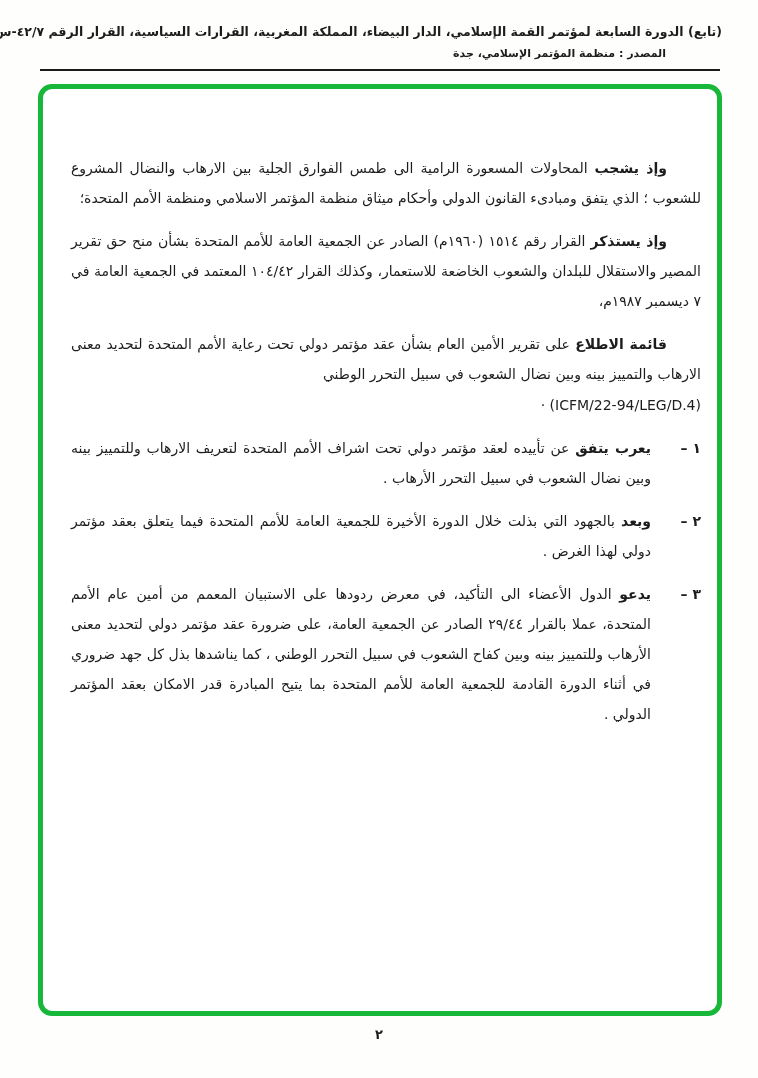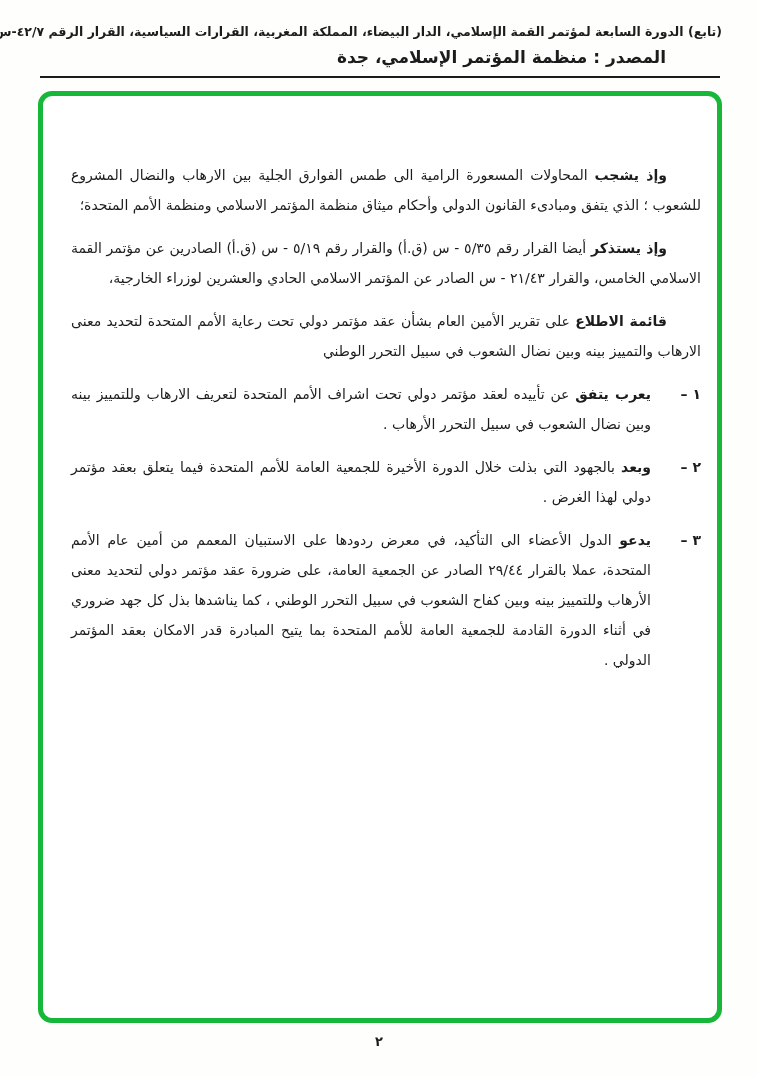--- a/index.html
+++ b/index.html
@@ -11,21 +11,21 @@
     color: #1c1c1c;
     position: relative;
     overflow: hidden;
   }
   .header { direction: rtl; text-align: center; padding-top: 24px; }
   .header-title {
     font-size: 12.5px; font-weight: 700; white-space: nowrap;
     padding: 0 36px; letter-spacing: -0.2px;
   }
   .header-source {
-    font-size: 17px; font-weight: 700; margin-top: 8px;
+    font-size: 11px; font-weight: 700; margin-top: 8px;
     text-align: right; padding-right: 92px;
   }
   .header-rule {
     border: none; border-top: 2px solid #1b1b1b;
     margin: 9px 38px 0 40px;
   }
   .frame {
     margin: 13px 36px 0 38px;
     height: 932px;
     border: 5px solid #17b73a;
@@ -57,24 +57,25 @@
   <div class="header-source">المصدر : منظمة المؤتمر الإسلامي، جدة</div>
   <hr class="header-rule">
 </div>
 
 <div class="frame">
   <div class="doc">
 
     <p class="para"><span class="lead">وإذ يشجب</span><span> المحاولات المسعورة الرامية الى طمس الفوارق الجلية بين الارهاب والنضال المشروع للشعوب ؛ الذي يتفق ومبادىء القانون الدولي وأحكام ميثاق منظمة المؤتمر الاسلامي ومنظمة الأمم المتحدة؛</span></p>
 
 
+    <p class="para"><span class="lead">وإذ يستذكر</span><span> القرار رقم ١٥١٤ (١٩٦٠م) الصادر عن الجمعية العامة للأمم المتحدة بشأن منح حق تقرير المصير والاستقلال للبلدان والشعوب الخاضعة للاستعمار، وكذلك القرار ١٠٤/٤٢ المعتمد في الجمعية العامة في ٧ ديسمبر ١٩٨٧م،</span></p>
 
-    <p class="para"><span class="lead">وإذ يستذكر</span><span> أيضا القرار رقم ٥/٣٥ - س (ق.أ) والقرار رقم ٥/١٩ - س (ق.أ) الصادرين عن مؤتمر القمة الاسلامي الخامس، والقرار ٢١/٤٣ - س الصادر عن المؤتمر الاسلامي الحادي والعشرين لوزراء الخارجية،</span></p>
 
     <p class="para"><span class="lead">قائمة الاطلاع</span><span> على تقرير الأمين العام بشأن عقد مؤتمر دولي تحت رعاية الأمم المتحدة لتحديد معنى الارهاب والتمييز بينه وبين نضال الشعوب في سبيل التحرر الوطني</span>
+      <span class="ref-line"><span dir="ltr">(ICFM/22-94/LEG/D.4)</span> <span>·</span></span>
     </p>
 
     <div class="item">
       <span class="item-marker">١ –</span>
       <span class="item-text"><span class="lead">يعرب يتفق</span><span> عن تأييده لعقد مؤتمر دولي تحت اشراف الأمم المتحدة لتعريف الارهاب وللتمييز بينه وبين نضال الشعوب في سبيل التحرر الأرهاب .</span></span>
     </div>
 
     <div class="item">
       <span class="item-marker">٢ –</span>
       <span class="item-text"><span class="lead">وبعد</span><span> بالجهود التي بذلت خلال الدورة الأخيرة للجمعية العامة للأمم المتحدة فيما يتعلق بعقد مؤتمر دولي لهذا الغرض .</span></span>

